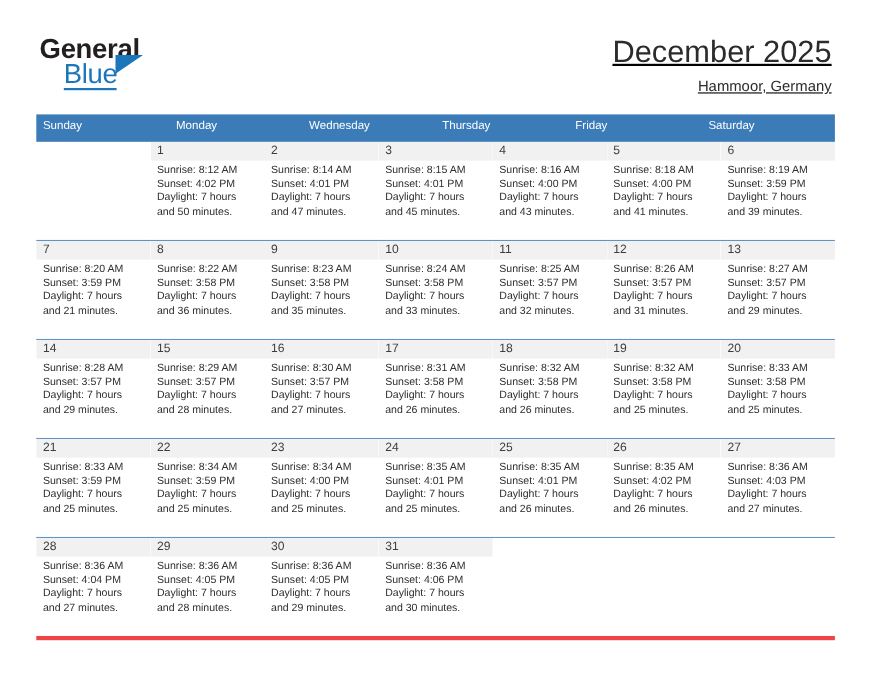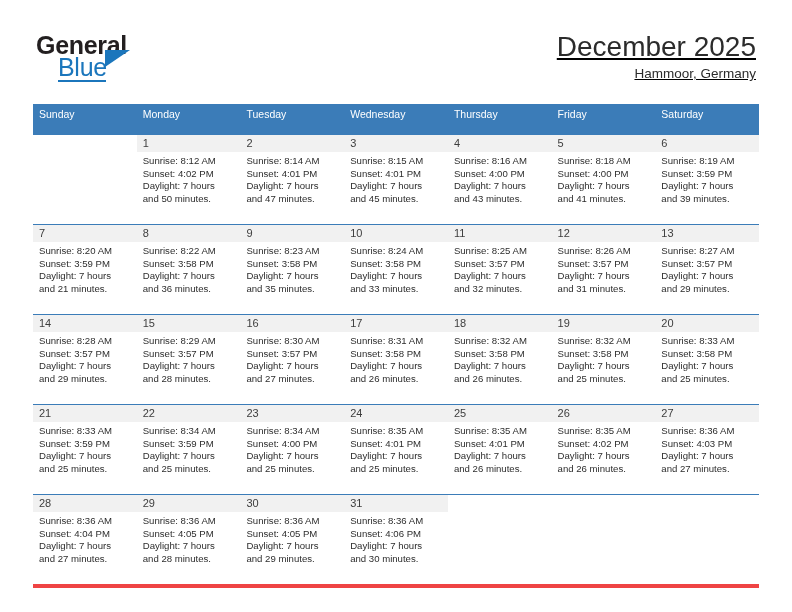--- a/index.html
+++ b/index.html
@@ -84,40 +84,40 @@
   .cal-title {
     font-size: 28px;
     color: #2b2b2b;
     line-height: 34px;
     white-space: nowrap;
   }
   .cal-subtitle {
     font-size: 13.5px;
     color: #2b2b2b;
     line-height: 20px;
-    margin-top: 0;
+    margin-top: 5px;
     white-space: nowrap;
   }
 
   
   .calendar {
     position: absolute;
     left: 33px;
     top: 104px;
     width: 726px;
   }
   .weekday-row {
     display: flex;
     width: 726px;
     background: #3b7cb8;
   }
   .weekday {
     flex: 1 1 0;
     box-sizing: border-box;
-    height: 31px;
+    height: 25px;
     line-height: 21px;
     padding-left: 6px;
     color: #ffffff;
     font-size: 10.5px;
     white-space: nowrap;
     overflow: hidden;
   }
 
   .week-row {
     display: flex;
@@ -178,21 +178,20 @@
       <div class="cal-title">December 2025</div>
       <div class="cal-subtitle">Hammoor, Germany</div>
     </div>
 
   </div>
 
   <div class="calendar">
     <div class="weekday-row">
         <div class="weekday">Sunday</div>
         <div class="weekday">Monday</div>
-        <div class="weekday">Tuesday</div>
         <div class="weekday">Wednesday</div>
         <div class="weekday">Thursday</div>
         <div class="weekday">Friday</div>
         <div class="weekday">Saturday</div>
       </div>
     <div id="weeks-container">
         <div class="week-row">
           <div class="day-cell empty">
             <div class="day-number-bar"></div>
             <div class="day-body">

